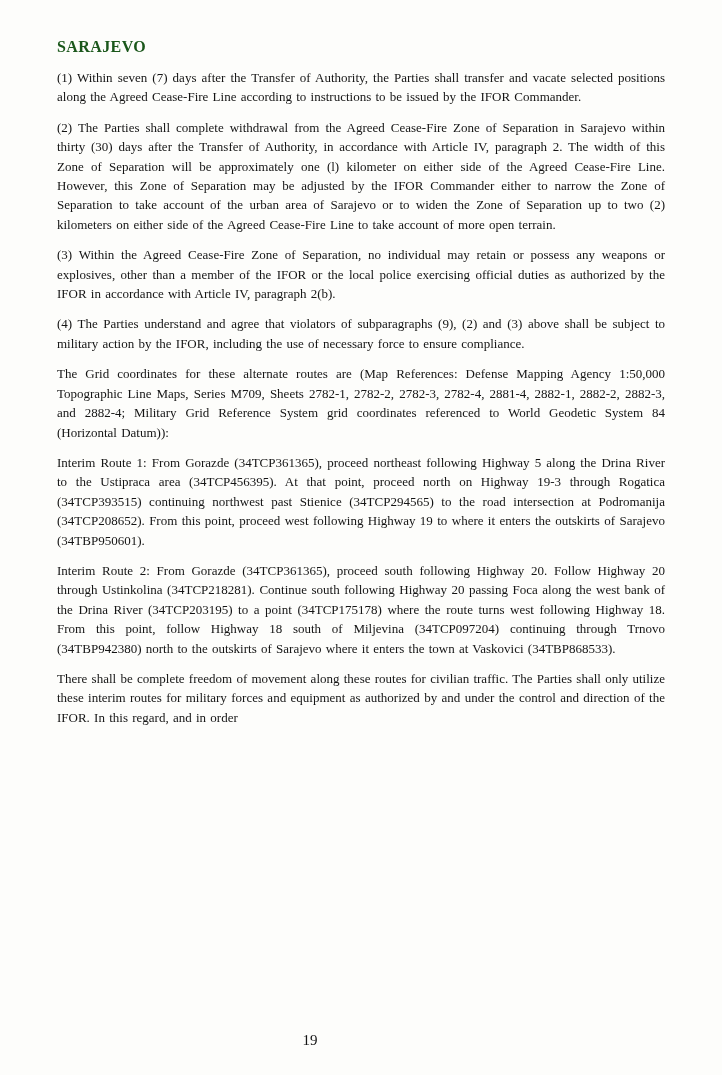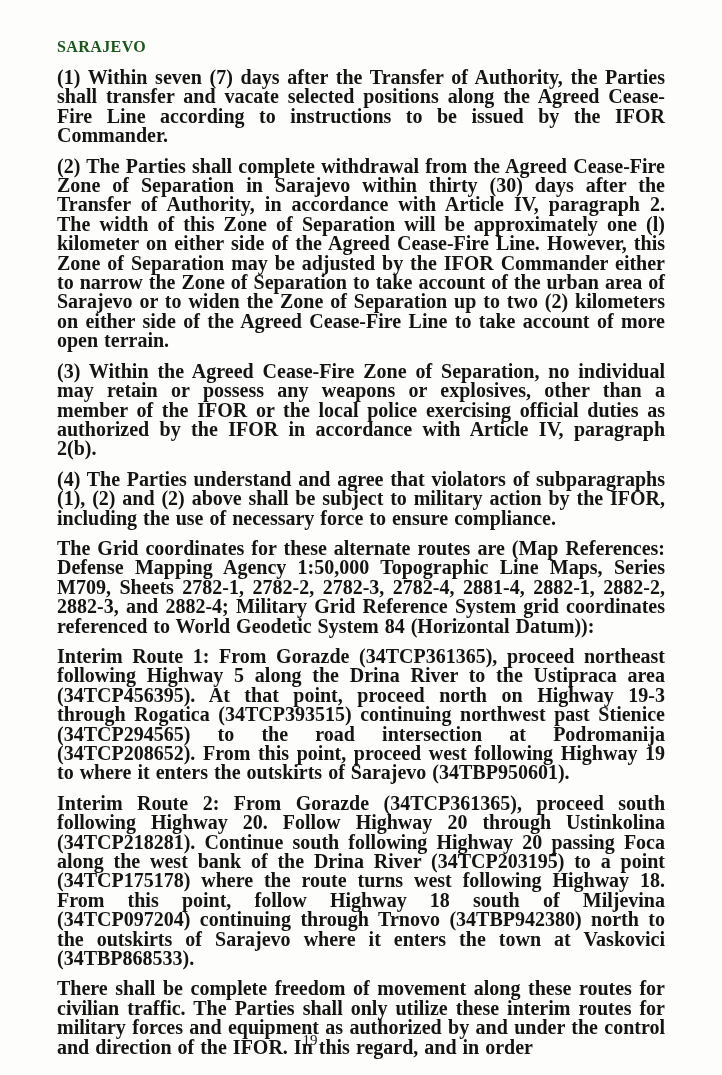--- a/index.html
+++ b/index.html
@@ -27,47 +27,46 @@
     font-weight: bold;
     color: var(--heading-color);
     letter-spacing: 0.4px;
     margin-bottom: 12px;
     font-family: "Liberation Serif", "DejaVu Serif", serif;
   }
   section + section .heading {
     margin-top: 2px;
   }
   .para {
-    font-size: 20px;
+    font-size: 13px;
     line-height: 19.4px;
     text-align: justify;
     margin-bottom: 11px;
     word-spacing: 1px;
-    font-weight: bold;
   }
   .footer {
     position: absolute;
     bottom: 26px;
     left: 0;
     width: 620px;
     text-align: center;
     font-size: 15px;
   }
 </style>
 </head>
 <body>
 
 <div class="page">
 
   <section>
     <h2 class="heading">SARAJEVO</h2>
     <p class="para">(1) Within seven (7) days after the Transfer of Authority, the Parties shall transfer and vacate selected positions along the Agreed Cease-Fire Line according to instructions to be issued by the IFOR Commander.</p>
     <p class="para">(2) The Parties shall complete withdrawal from the Agreed Cease-Fire Zone of Separation in Sarajevo within thirty (30) days after the Transfer of Authority, in accordance with Article IV, paragraph 2. The width of this Zone of Separation will be approximately one (l) kilometer on either side of the Agreed Cease-Fire Line. However, this Zone of Separation may be adjusted by the IFOR Commander either to narrow the Zone of Separation to take account of the urban area of Sarajevo or to widen the Zone of Separation up to two (2) kilometers on either side of the Agreed Cease-Fire Line to take account of more open terrain.</p>
     <p class="para">(3) Within the Agreed Cease-Fire Zone of Separation, no individual may retain or possess any weapons or explosives, other than a member of the IFOR or the local police exercising official duties as authorized by the IFOR in accordance with Article IV, paragraph 2(b).</p>
-    <p class="para">(4) The Parties understand and agree that violators of subparagraphs (1), (2) and (2) above shall be subject to military action by the IFOR, including the use of necessary force to ensure compliance.</p>
+    <p class="para">(4) The Parties understand and agree that violators of subparagraphs (9), (2) and (3) above shall be subject to military action by the IFOR, including the use of necessary force to ensure compliance.</p>
   </section>
 
   <section>
     <p class="para">The Grid coordinates for these alternate routes are (Map References: Defense Mapping Agency 1:50,000 Topographic Line Maps, Series M709, Sheets 2782-1, 2782-2, 2782-3, 2782-4, 2881-4, 2882-1, 2882-2, 2882-3, and 2882-4; Military Grid Reference System grid coordinates referenced to World Geodetic System 84 (Horizontal Datum)):</p>
     <p class="para">Interim Route 1: From Gorazde (34TCP361365), proceed northeast following Highway 5 along the Drina River to the Ustipraca area (34TCP456395). At that point, proceed north on Highway 19-3 through Rogatica (34TCP393515) continuing northwest past Stienice (34TCP294565) to the road intersection at Podromanija (34TCP208652). From this point, proceed west following Highway 19 to where it enters the outskirts of Sarajevo (34TBP950601).</p>
     <p class="para">Interim Route 2: From Gorazde (34TCP361365), proceed south following Highway 20. Follow Highway 20 through Ustinkolina (34TCP218281). Continue south following Highway 20 passing Foca along the west bank of the Drina River (34TCP203195) to a point (34TCP175178) where the route turns west following Highway 18. From this point, follow Highway 18 south of Miljevina (34TCP097204) continuing through Trnovo (34TBP942380) north to the outskirts of Sarajevo where it enters the town at Vaskovici (34TBP868533).</p>
     <p class="para">There shall be complete freedom of movement along these routes for civilian traffic. The Parties shall only utilize these interim routes for military forces and equipment as authorized by and under the control and direction of the IFOR. In this regard, and in order</p>
   </section>
 
   <div class="footer">19</div>

